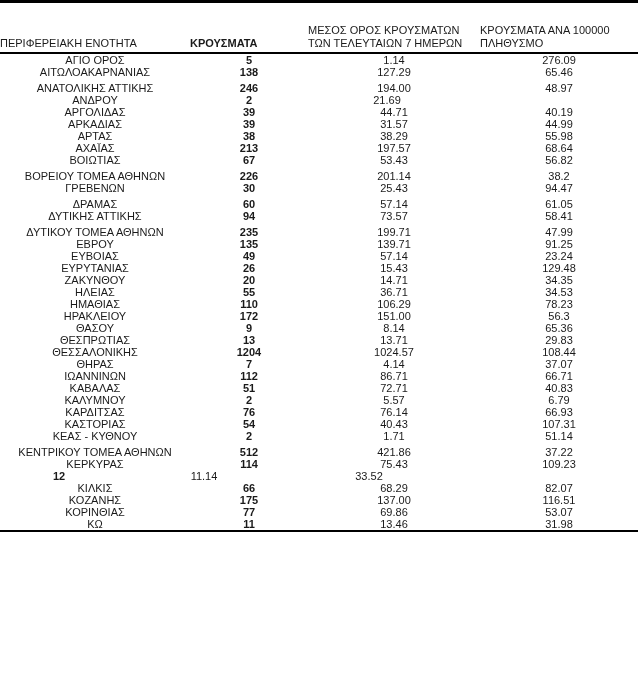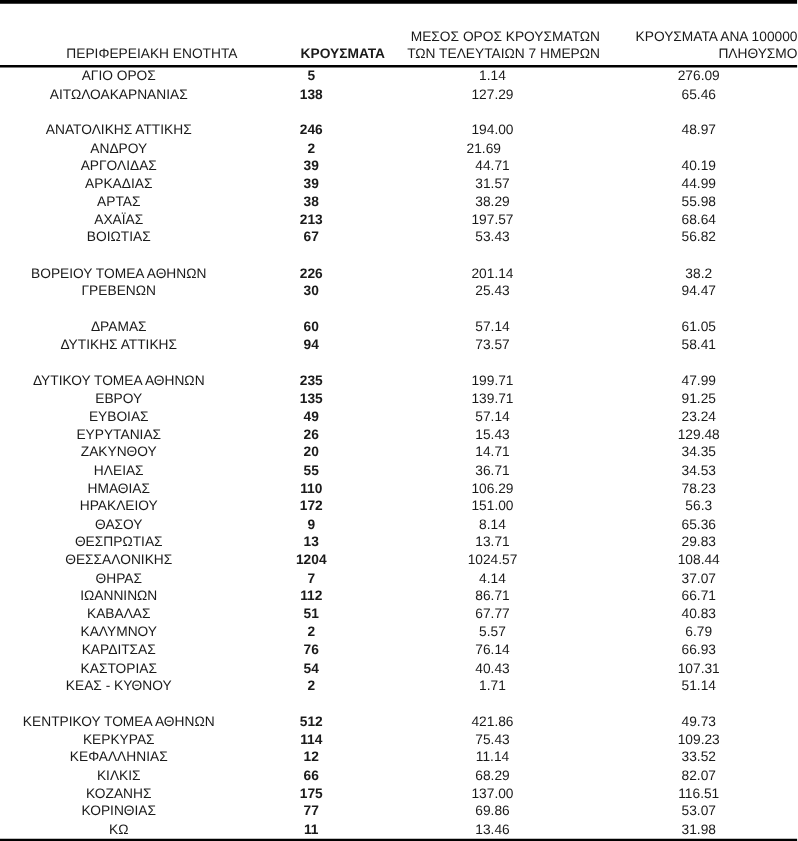--- a/index.html
+++ b/index.html
@@ -30,28 +30,28 @@
   .header-row {
     display: flex;
     align-items: flex-end;
     height: 49px;
     border-bottom: 2px solid #000000;
     box-sizing: content-box;
   }
   .header-cell {
     font-size: 11px;
     line-height: 12.5px;
-    text-align: right;
+    text-align: left;
     white-space: pre-line;
     padding-bottom: 3px;
   }
   .table-body {
     display: flex;
     flex-direction: column;
-    height: 617px;
+    height: 476px;
   }
   .row {
     display: flex;
     flex: 1 1 0;
     align-items: center;
   }
   .cell {
     font-size: 11px;
     line-height: 12px;
     text-align: center;
@@ -261,21 +261,21 @@
   <div class="row">
     <div class="cell col1">ΙΩΑΝΝΙΝΩΝ</div>
     <div class="cell col2">112</div>
     <div class="cell col3">86.71</div>
     <div class="cell col4">66.71</div>
   </div>
 
   <div class="row">
     <div class="cell col1">ΚΑΒΑΛΑΣ</div>
     <div class="cell col2">51</div>
-    <div class="cell col3">67.77</div>
+    <div class="cell col3">72.71</div>
     <div class="cell col4">40.83</div>
   </div>
 
   <div class="row">
     <div class="cell col1">ΚΑΛΥΜΝΟΥ</div>
     <div class="cell col2">2</div>
     <div class="cell col3">5.57</div>
     <div class="cell col4">6.79</div>
   </div>
 
@@ -299,32 +299,31 @@
     <div class="cell col3">1.71</div>
     <div class="cell col4">51.14</div>
   </div>
 
   <div class="row"></div>
 
   <div class="row">
     <div class="cell col1">ΚΕΝΤΡΙΚΟΥ ΤΟΜΕΑ ΑΘΗΝΩΝ</div>
     <div class="cell col2">512</div>
     <div class="cell col3">421.86</div>
-    <div class="cell col4">49.73</div>
+    <div class="cell col4">37.22</div>
   </div>
 
   <div class="row">
     <div class="cell col1">ΚΕΡΚΥΡΑΣ</div>
     <div class="cell col2">114</div>
     <div class="cell col3">75.43</div>
     <div class="cell col4">109.23</div>
   </div>
 
   <div class="row">
-    <div class="cell col1">ΚΕΦΑΛΛΗΝΙΑΣ</div>
     <div class="cell col2">12</div>
     <div class="cell col3">11.14</div>
     <div class="cell col4">33.52</div>
   </div>
 
   <div class="row">
     <div class="cell col1">ΚΙΛΚΙΣ</div>
     <div class="cell col2">66</div>
     <div class="cell col3">68.29</div>
     <div class="cell col4">82.07</div>

